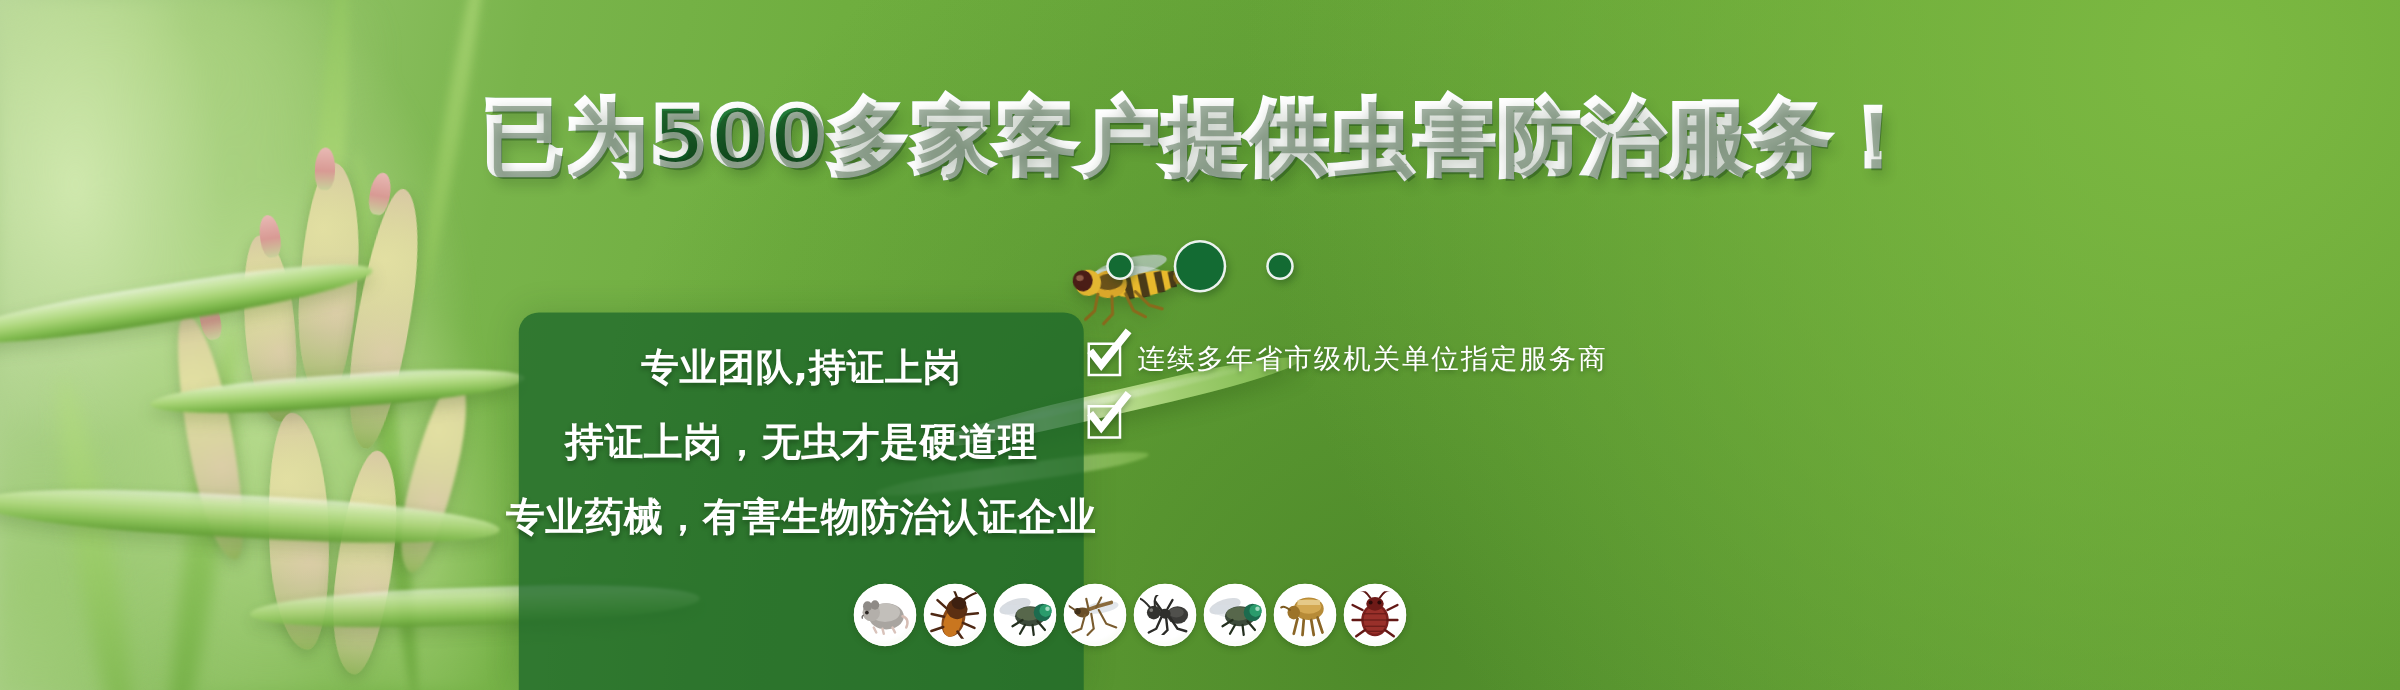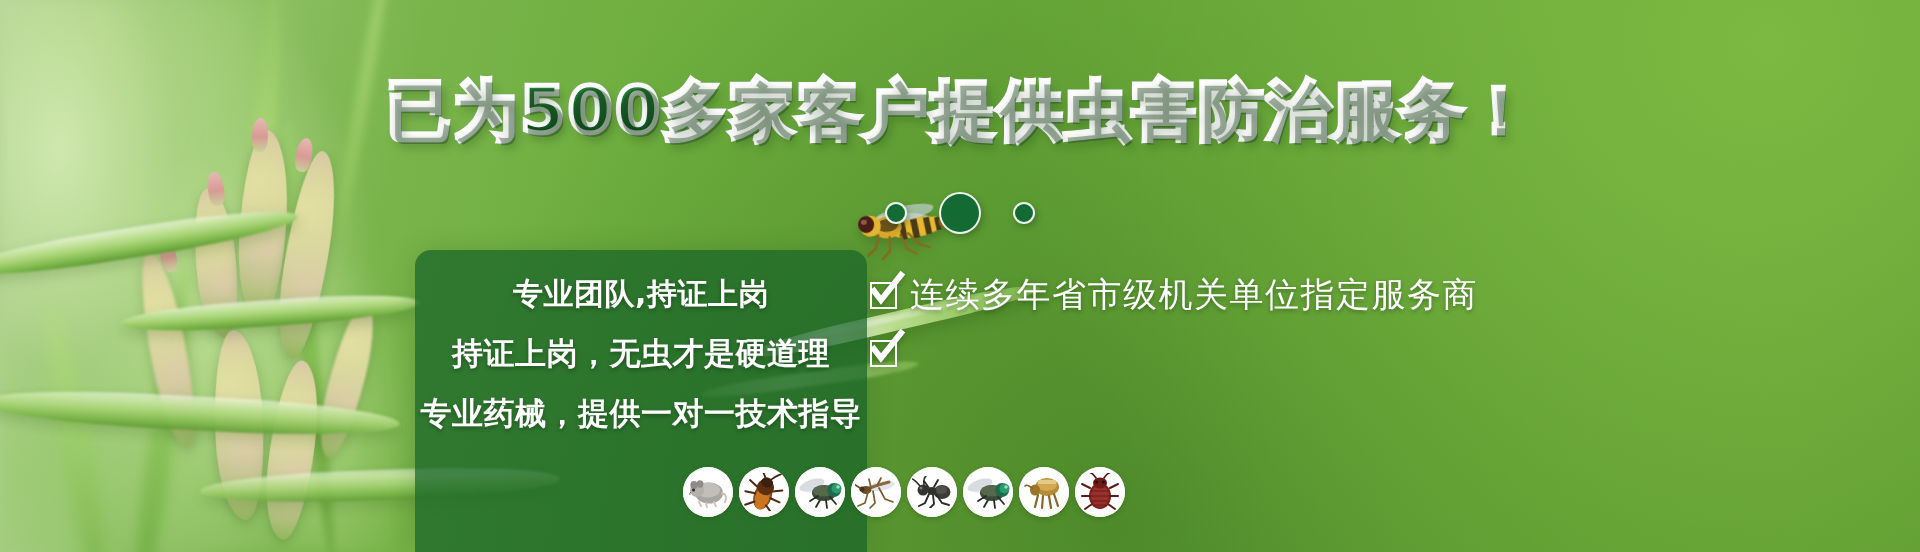--- a/index.html
+++ b/index.html
@@ -224,21 +224,21 @@
     flex-direction:column;
     gap:22px;
   }
   .bullet {
     display:flex;
     align-items:center;
     gap:13px;
   }
   .bullet-label {
     color:#ffffff;
-    font-size:34px;
+    font-size:22px;
     font-weight:400;
     letter-spacing:1.5px;
     white-space:nowrap;
     text-shadow:0 2px 4px rgba(10,40,10,.40);
   }
   .check-box {
     position:relative;
     width:27px; height:27px;
     border:2px solid #ffffff;
     flex:0 0 auto;
@@ -335,21 +335,21 @@
   <div class="dots">
     <span class="dot small"></span>
     <span class="dot big"></span>
     <span class="dot small"></span>
   </div>
 
   <div class="panel">
     <div class="panel-lines">
       <div class="panel-line l1">专业团队,持证上岗</div>
       <div class="panel-line l2">持证上岗，无虫才是硬道理</div>
-      <div class="panel-line l3">专业药械，提供一对一技术指导</div>
+      <div class="panel-line l3">专业药械，有害生物防治认证企业</div>
     </div>
   </div>
 
   <div class="bullets">
 
     <div class="bullet">
       <span class="check-box">
         <svg width="38" height="36" viewBox="0 0 38 36">
           <path d="M6 18 L13 27 L33 2" stroke="#ffffff" stroke-width="6" fill="none" stroke-linecap="square" stroke-linejoin="miter"></path>
         </svg>

